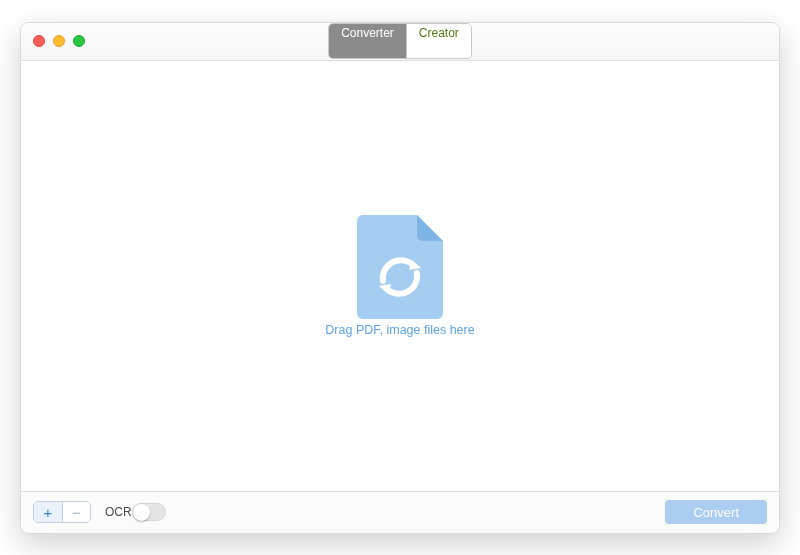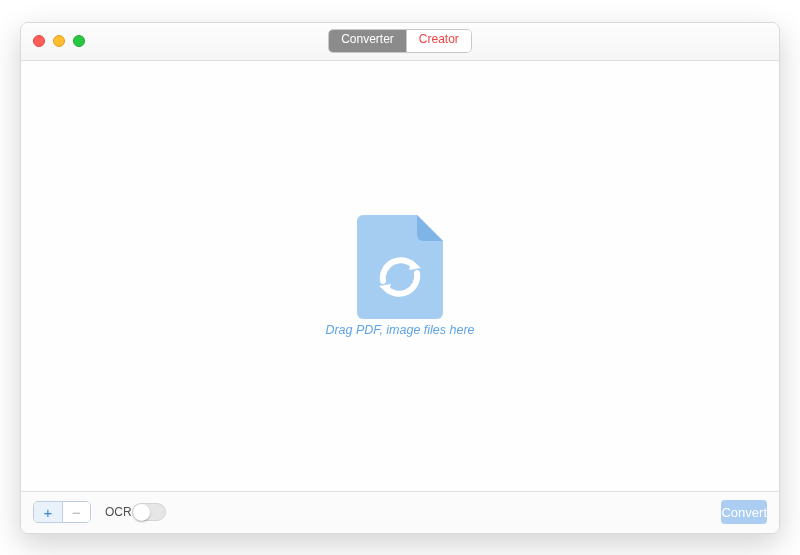--- a/index.html
+++ b/index.html
@@ -46,28 +46,28 @@
     .tl.red { background: #ff5f57; border: 0.5px solid #e24640; }
     .tl.yellow { background: #febc2e; border: 0.5px solid #e1a028; }
     .tl.green { background: #28c840; border: 0.5px solid #20a933; }
     .seg {
       margin: 0 auto;
       display: flex;
       border: 1px solid #c9c9c9;
       border-radius: 5px;
       overflow: hidden;
       font-size: 12px;
-      height: 24px;
+      height: 36px;
     }
     .seg-btn {
       padding: 0 12px;
       line-height: 18px;
       cursor: default;
       background: #fff;
-      color: #ef4444;
+      color: #4d7c0f;
     }
     .seg-btn.active {
       background: #8b8b8b;
       color: #fff;
     }
     .seg-btn + .seg-btn { border-left: 1px solid #c9c9c9; }
     .content {
       flex: 1;
       display: flex;
       flex-direction: column;
@@ -77,21 +77,20 @@
     }
     .file-icon-wrap {
       display: flex;
       flex-direction: column;
       align-items: center;
     }
     .drop-text {
       margin-top: 4px;
       font-size: 12.5px;
       color: #5fa4e8;
-      font-style: italic;
     }
     .footer {
       height: 42px;
       border-top: 1px solid #e0e0e0;
       background: #fbfbfb;
       display: flex;
       align-items: center;
       padding: 0 12px;
       gap: 14px;
     }
@@ -136,21 +135,21 @@
       top: -0.5px;
       width: 17px;
       height: 17px;
       background: #fff;
       border-radius: 50%;
       box-shadow: 0 1px 2px rgba(0,0,0,0.3);
     }
     .spacer { flex: 1; }
     .convert-btn {
       height: 24px;
-      padding: 0 0;
+      padding: 0 28px;
       background: #aacdf1;
       color: #fff;
       border: none;
       border-radius: 4px;
       font-size: 13px;
     }
   </style>
 </head>
 <body>
 

